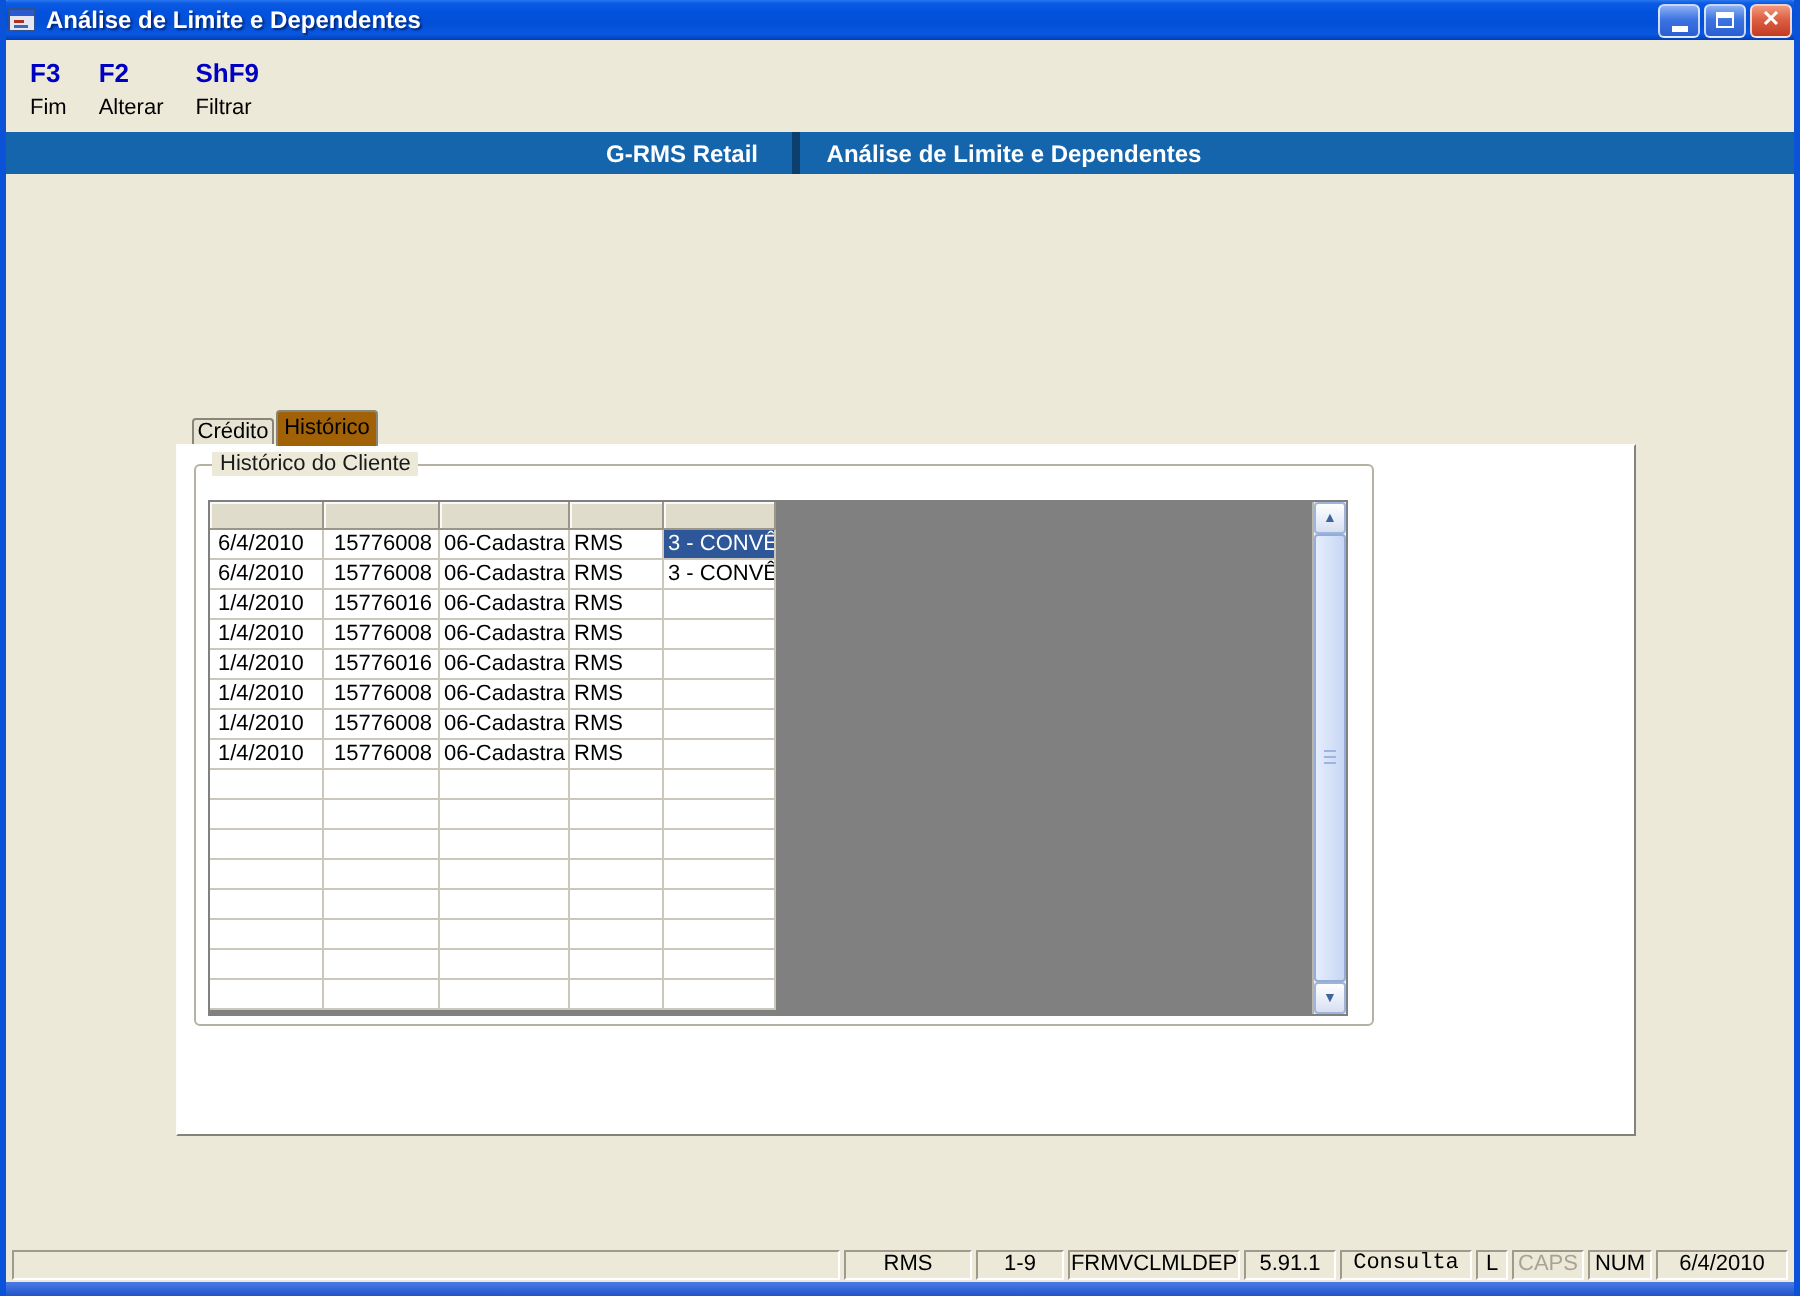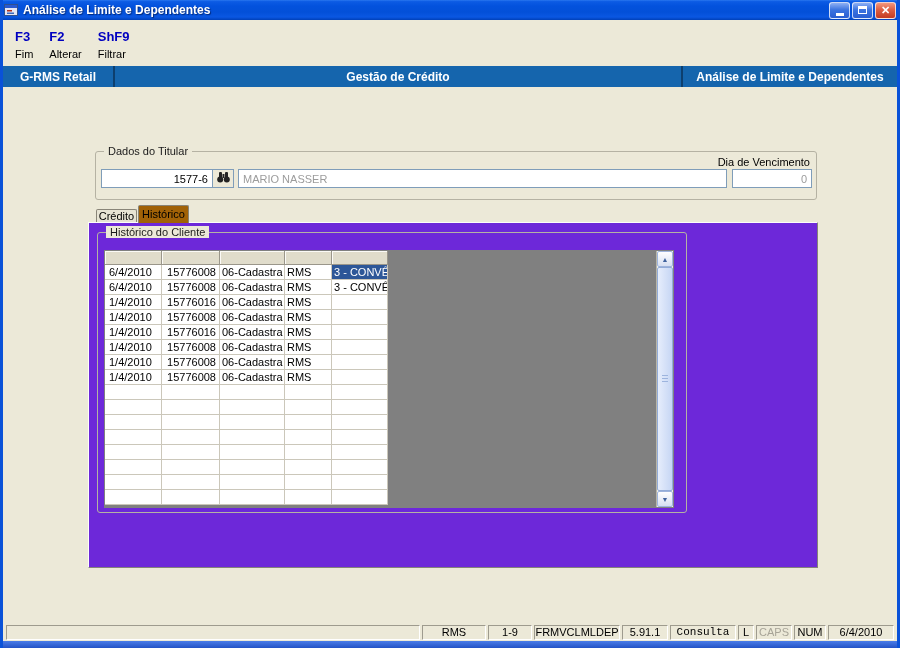--- a/index.html
+++ b/index.html
@@ -54,21 +54,21 @@
   .name-fld { left:142px; top:17px; width:489px; color:#9c9c9c; }
   .due-label { position:absolute; top:4px; right:6px; font-size:11px; }
   .due-fld { right:4px; top:17px; width:80px; text-align:right; color:#9c9c9c; }
 
   
   .tab { position:absolute; text-align:center; font-size:11px; border:1px solid #898578; border-bottom:none;
          border-radius:2px 2px 0 0; background:#e7e4d4; cursor:pointer; }
   .tab-credito { left:93px; top:209px; width:41px; height:14px; line-height:13px; z-index:1; }
   .tab-historico { left:135px; top:205px; width:51px; height:18px; line-height:16px; z-index:5; background:#a16207; }
 
-  .tabpage { position:absolute; left:85px; top:222px; width:730px; height:346px; background:#6d28d9; z-index:2;
+  .tabpage { position:absolute; left:85px; top:222px; width:730px; height:346px; background:#ffffff; z-index:2;
              border:1px solid; border-color:#fdfdfa #84827a #84827a #fdfdfa;padding-left:36px; }
 
   .gb-hist { left:8px; top:9px; width:590px; height:281px; }
 
   
   .grid { position:absolute; left:6px; top:17px; width:570px; height:258px; border:1px solid #808080; background:#808080; }
   .grid-inner { position:absolute; left:0; top:0; bottom:0; right:17px; overflow:hidden; }
   .grid-header { display:flex; height:14px; }
   .hcell { height:14px; background:#e0dccb; border-right:1px solid #9a968a; border-bottom:1px solid #9a968a;
            box-shadow:inset 1px 1px 0 #fbfaf6; }
@@ -152,43 +152,24 @@
       </div>
       <div class="tool-item">
         <span class="tool-key">ShF9</span>
         <span class="tool-label">Filtrar</span>
       </div>
     </div>
 
   <div class="headerband">
     <div class="band-cell band-left">G-RMS Retail</div>
     <div class="band-sep"></div>
-    <div class="band-cell band-center">Gestão de Crédito</div>
     <div class="band-sep"></div>
     <div class="band-cell band-right">Análise de Limite e Dependentes</div>
   </div>
 
-  <div class="groupbox gb-titular">
-    <span class="gb-label">Dados do Titular</span>
-    <input class="fld code-fld" value="1577-6" style="">
-    <button class="lookup-btn">
-      <span>
-        <svg width="13" height="11" viewBox="0 0 13 11">
-          <rect x="2" y="0" width="3" height="6" rx="1" fill="#222"></rect>
-          <rect x="8" y="0" width="3" height="6" rx="1" fill="#222"></rect>
-          <rect x="5.5" y="2" width="2" height="4" fill="#222"></rect>
-          <circle cx="3.2" cy="7.6" r="3" fill="#222"></circle>
-          <circle cx="9.8" cy="7.6" r="3" fill="#222"></circle>
-        </svg>
-      </span>
-    </button>
-    <input class="fld name-fld" readonly="" value="MARIO NASSER" style="">
-    <span class="due-label">Dia de Vencimento</span>
-    <input class="fld due-fld" readonly="" value="0" style="">
-  </div>
 
   <div class="tab tab-credito">Crédito</div>
   <div class="tab tab-historico">Histórico</div>
 
   <div class="tabpage">
     <div class="groupbox gb-hist">
       <span class="gb-label">Histórico do Cliente</span>
       <div class="grid">
         <div class="grid-inner">
           <div class="grid-header">

